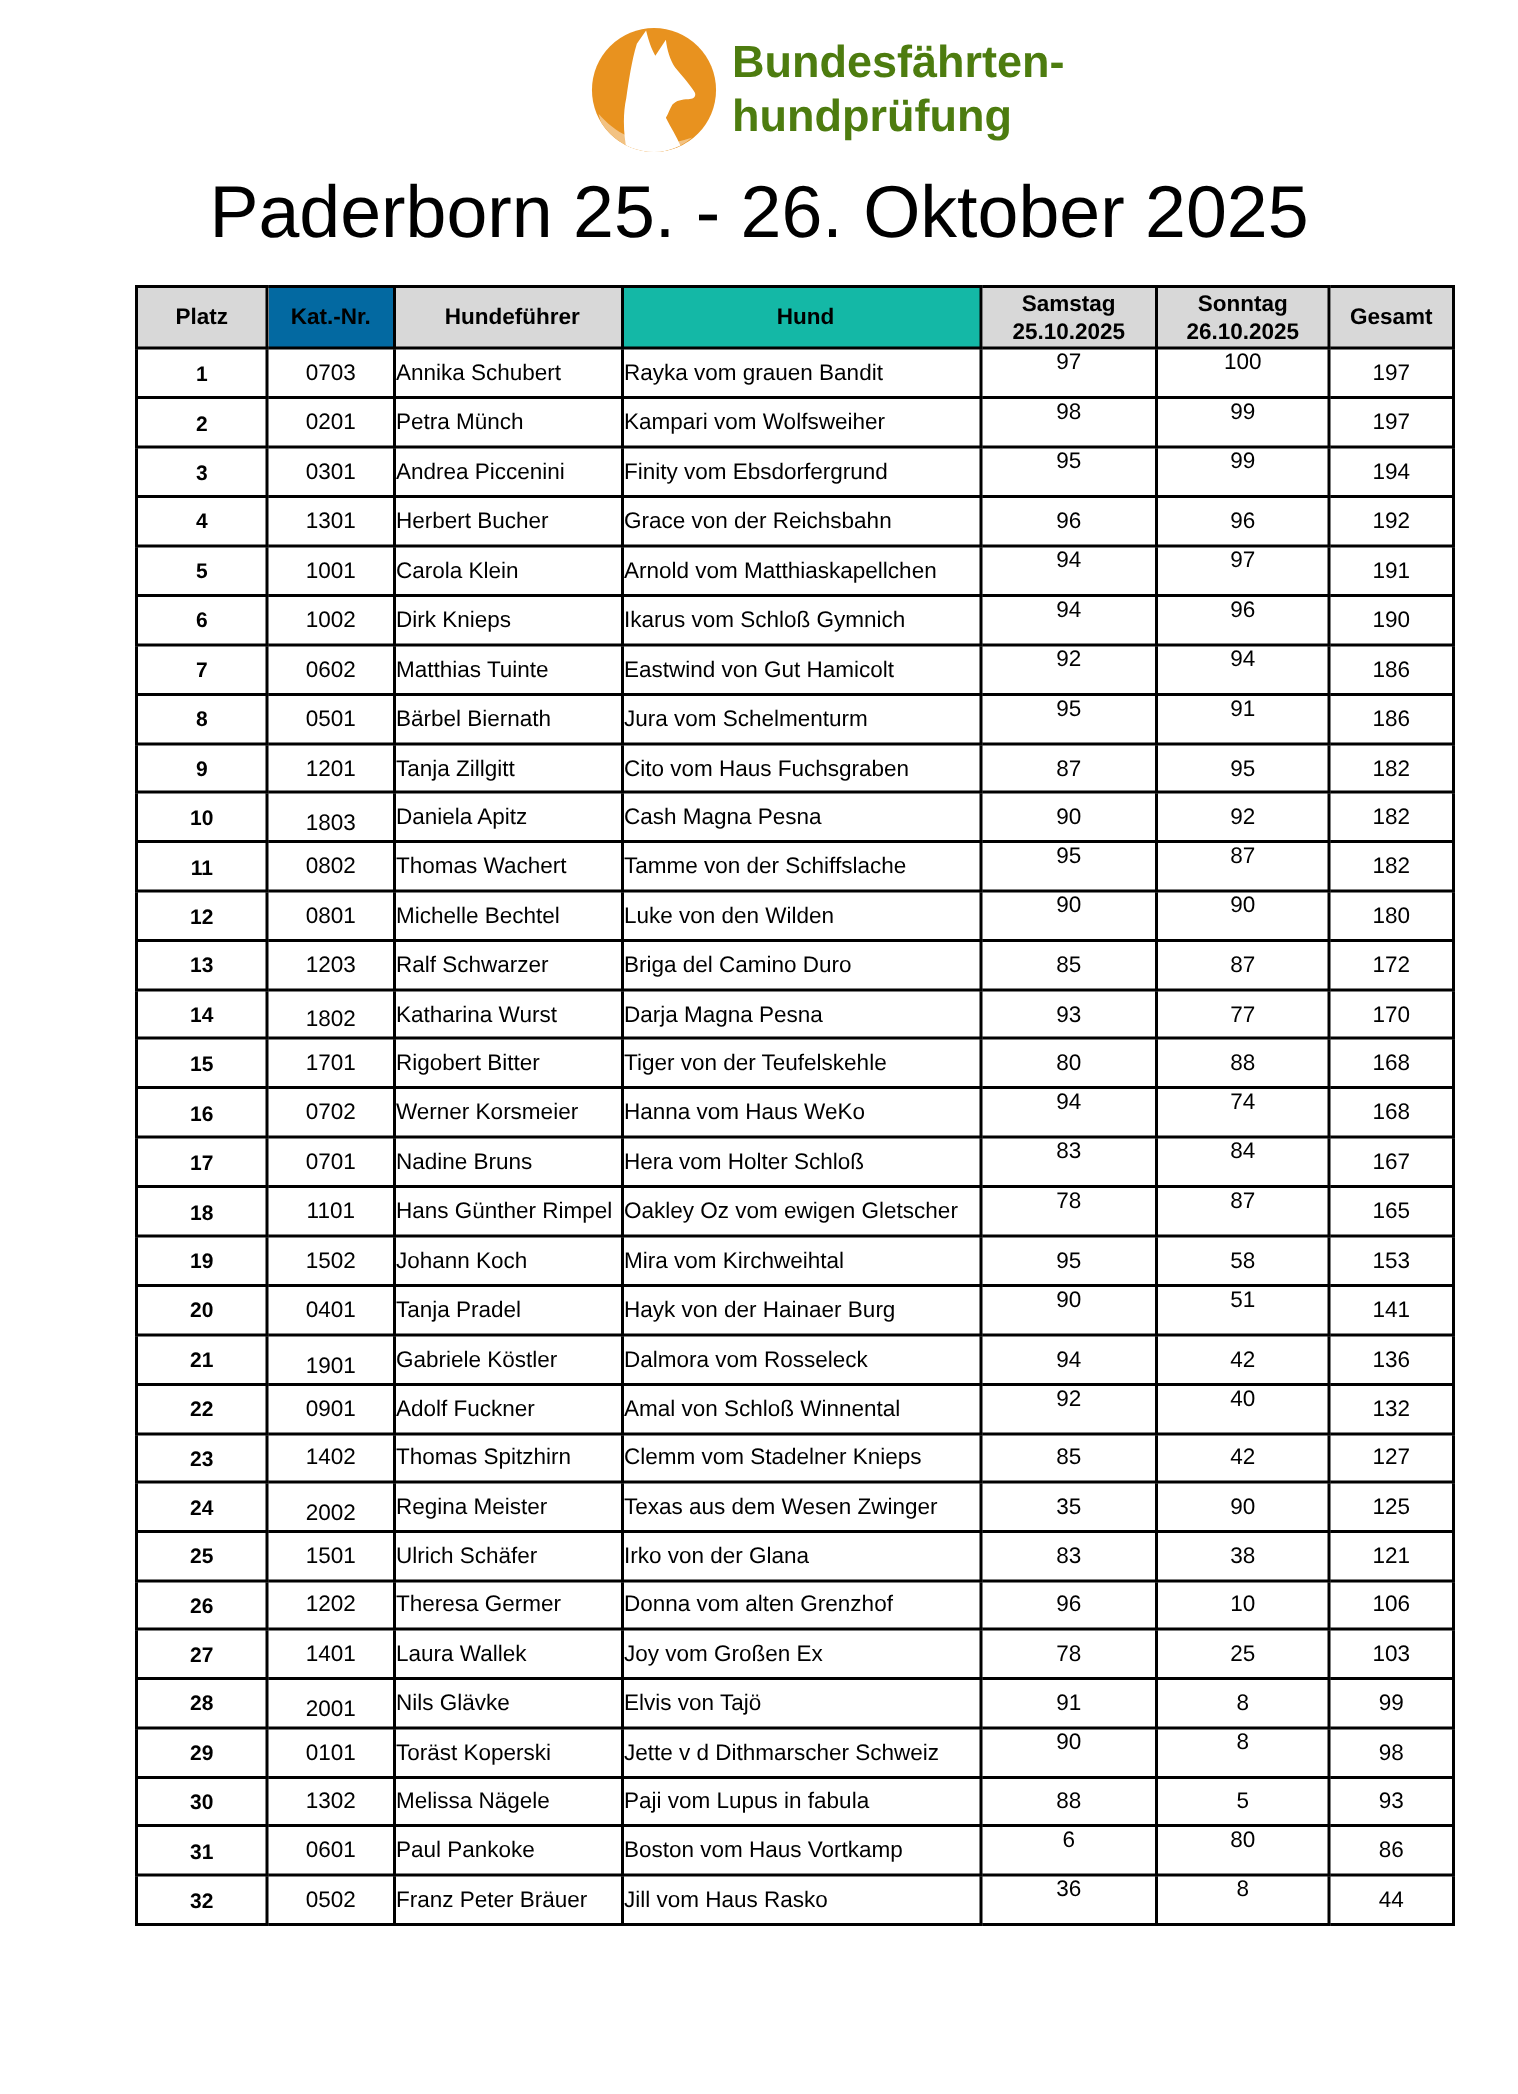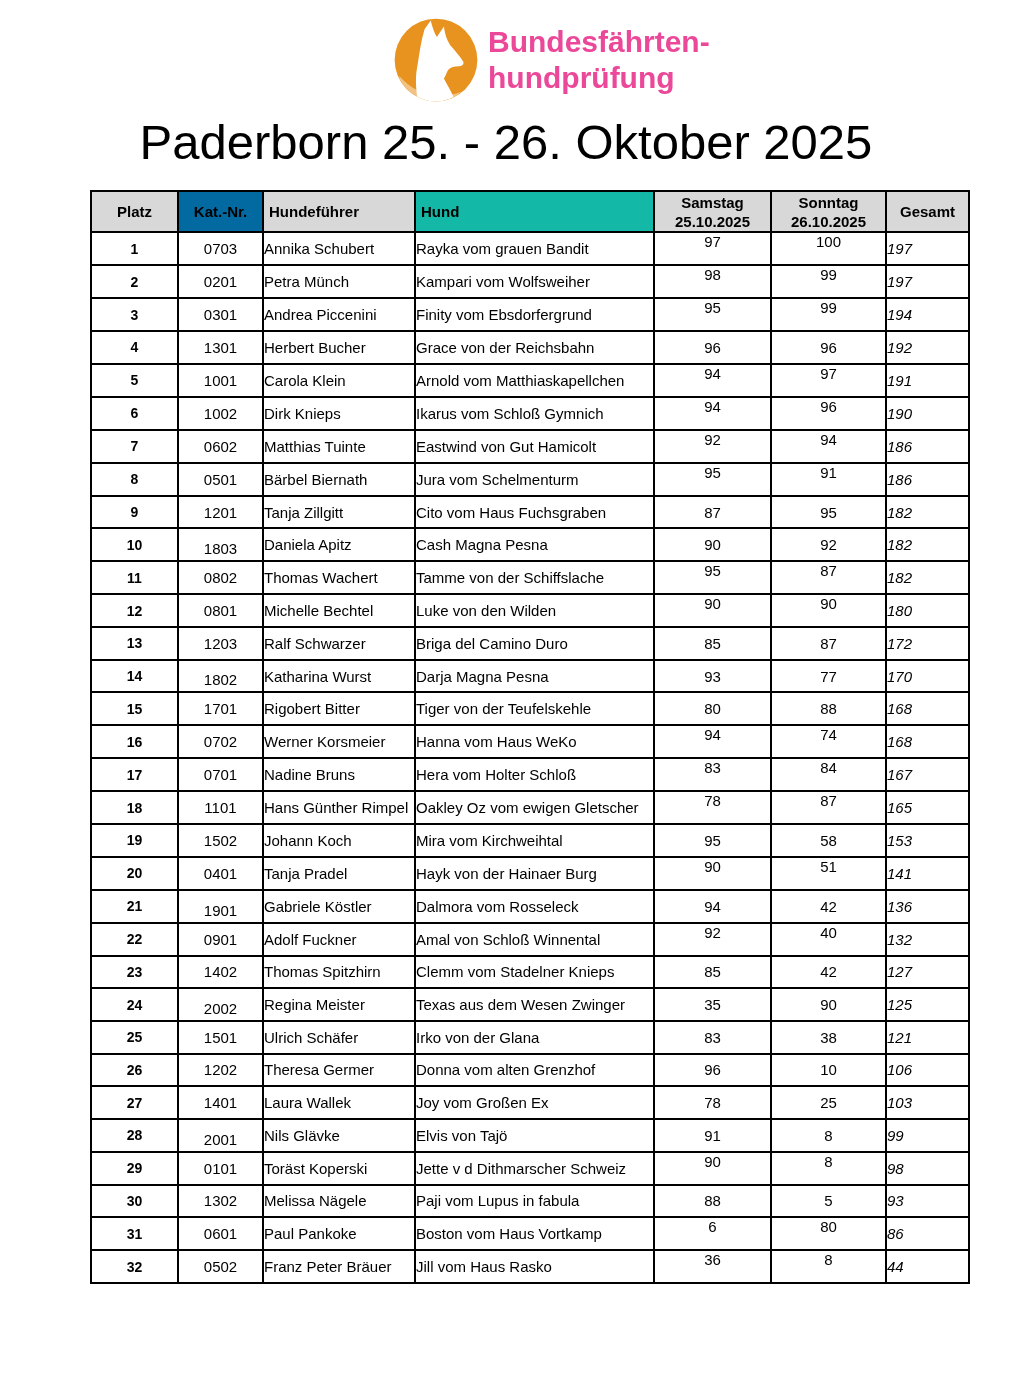--- a/index.html
+++ b/index.html
@@ -46,30 +46,30 @@
     padding: 0;
     vertical-align: middle;
   }
   thead th {
     background: #d8d8d8;
     font-size: 15px;
     font-weight: bold;
     height: 41px;
     text-align: center;
   }
-  thead th.left { text-align: left; padding-left: 5px; }
+  thead th.left { text-align: center; padding-left: 5px; }
   .hdr-two-line { line-height: 19px; display: inline-block; }
   tbody td { height: 32.7px; font-size: 15px; }
   td.c-platz { text-align: center; font-weight: bold; font-size: 14px; }
   td.c-kat { text-align: center; }
   td.c-kat.low { vertical-align: bottom; padding-bottom: 3px; }
   td.c-name, td.c-dog { text-align: left; padding-left: 5px; }
   td.c-score { text-align: center; }
   td.c-score.low { vertical-align: bottom; padding-bottom: 14px; }
-  td.c-gesamt { text-align: left; vertical-align: bottom; padding: 0 3px 1px 0; font-style: italic; }
+  td.c-gesamt { text-align: center; vertical-align: bottom; padding: 0 3px 1px 0; }
 </style>
 </head>
 <body>
 
 <div class="page">
 
   <div class="logo-row">
     <div class="logo-circle">
       <svg viewBox="0 0 100 100" aria-hidden="true">
         <defs>
@@ -77,21 +77,21 @@
               <circle cx="50" cy="50" r="47"></circle>
             </clipPath>
         </defs>
         <circle cx="50" cy="50" r="47" fill="#E8921F"></circle>
         <g clip-path="url(#logoClip)">
           <path fill="#F2C283" d="M8,68 C26,89 52,96 79,86 C63,100 36,102 21,93 C14,87 10,77 8,68 Z"></path>
           <path fill="#ffffff" d="M30,99 C27,85 26,70 29,56 C31,43 33,28 37,15 L44,5 C46,13 48,19 51,24 L59,12 C60,20 62,27 66,33 C72,40 78,47 81,52 C82,55 80,57 76,57 C71,57 67,58 64,61 C62,64 61,68 59,71 C63,79 67,85 70,92 C57,98 42,100 30,99 Z"></path>
         </g>
       </svg>
     </div>
-    <div class="logo-text" style="color: #ec4899;">
+    <div class="logo-text" style="color: #4d7c0f;">
       <div>Bundesfährten-</div>
       <div>hundprüfung</div>
     </div>
   </div>
 
   <h1 class="page-title">Paderborn 25. - 26. Oktober 2025</h1>
 
   <table class="results">
     <colgroup>
       <col style="width:87px">

